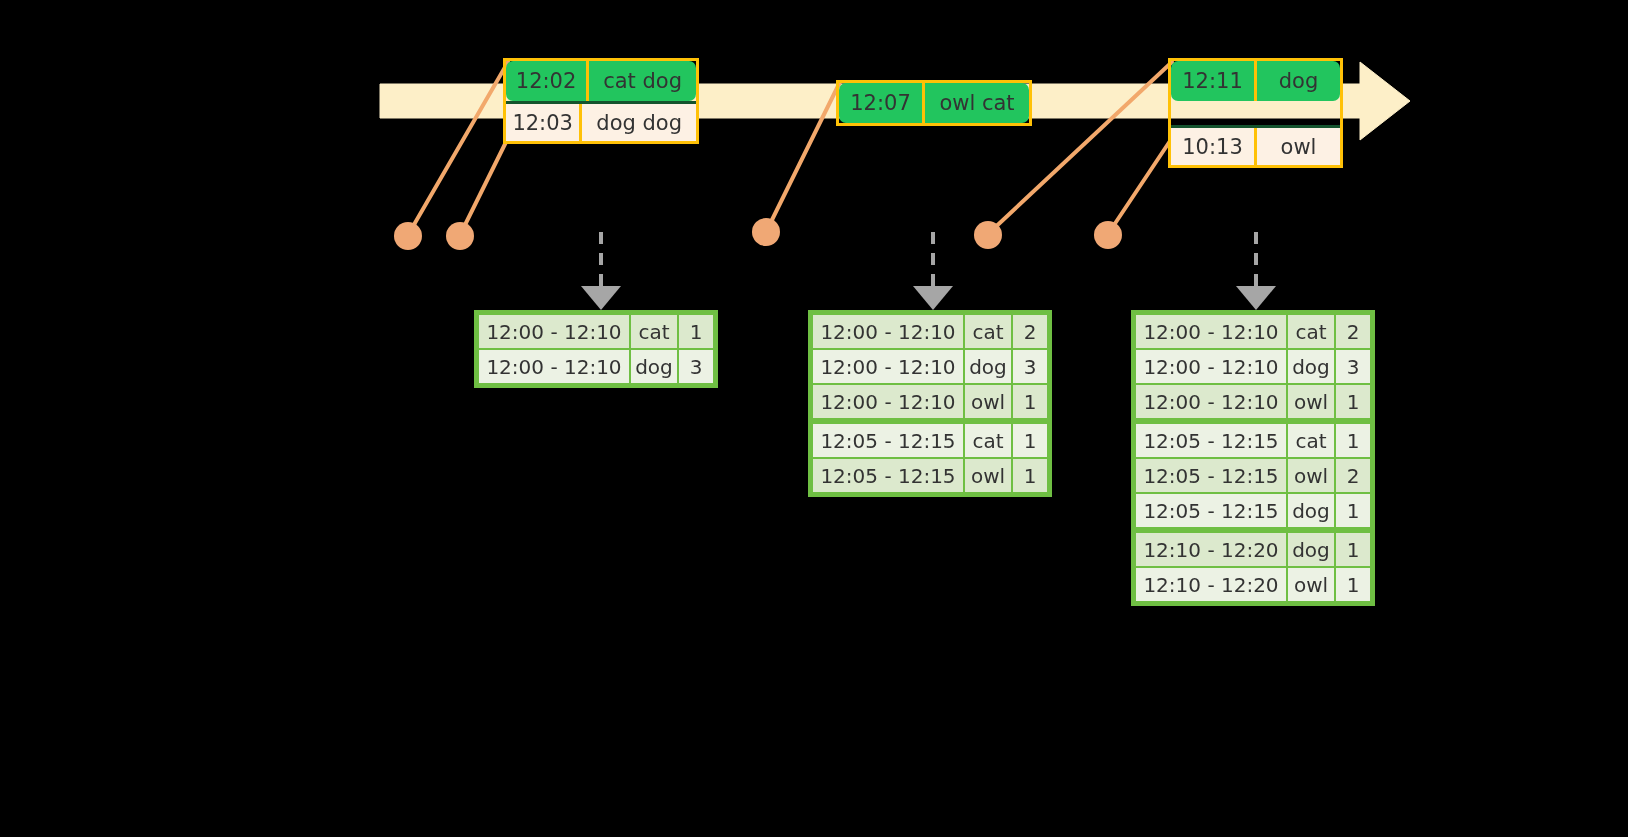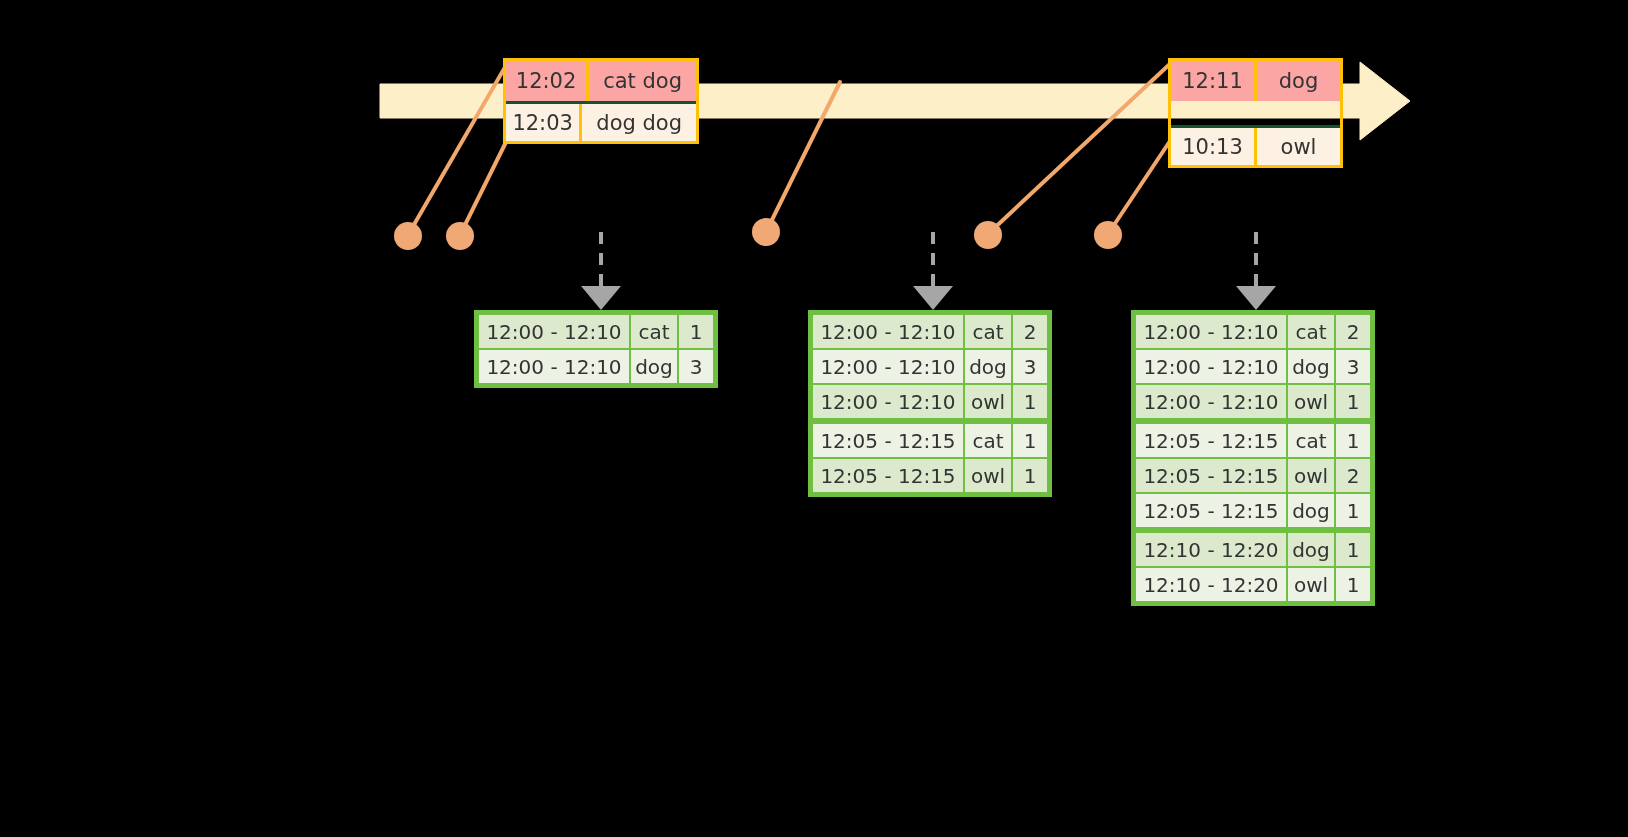--- a/index.html
+++ b/index.html
@@ -38,21 +38,21 @@
   }
   .event-row {
     display: flex;
     flex-direction: row;
     height: 40px;
     box-sizing: border-box;
   }
   .event-row + .event-row {
     border-top: 3px solid #14532d;
   }
-  .event-row.shade-a { background: #fca5a5; }
+  .event-row.shade-a { background: #22c55e; border-radius: 7px; }
   .event-row.shade-b { background: #FDF1E4; }
 
   .ev-time, .ev-text {
     display: flex;
     align-items: center;
     justify-content: center;
     box-sizing: border-box;
     font-size: 21px;
     color: #333333;
     white-space: nowrap;
@@ -144,20 +144,26 @@
     <div class="event-row shade-a">
       <div class="ev-time">12:02</div>
       <div class="ev-text">cat dog</div>
     </div>
     <div class="event-row shade-b">
       <div class="ev-time">12:03</div>
       <div class="ev-text">dog dog</div>
     </div>
   </div>
 
+  <div class="event-group" style="left:836px; top:80px; width:196px;">
+    <div class="event-row shade-a">
+      <div class="ev-time">12:07</div>
+      <div class="ev-text">owl cat</div>
+    </div>
+  </div>
 
   <div class="event-group" style="left:1168px; top:58px; width:175px;gap:24px;">
     <div class="event-row shade-a">
       <div class="ev-time">12:11</div>
       <div class="ev-text">dog</div>
     </div>
     <div class="event-row shade-b">
       <div class="ev-time">10:13</div>
       <div class="ev-text">owl</div>
     </div>

